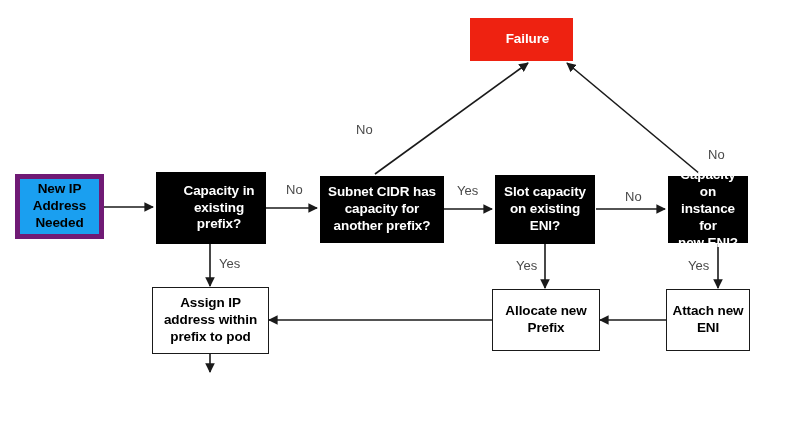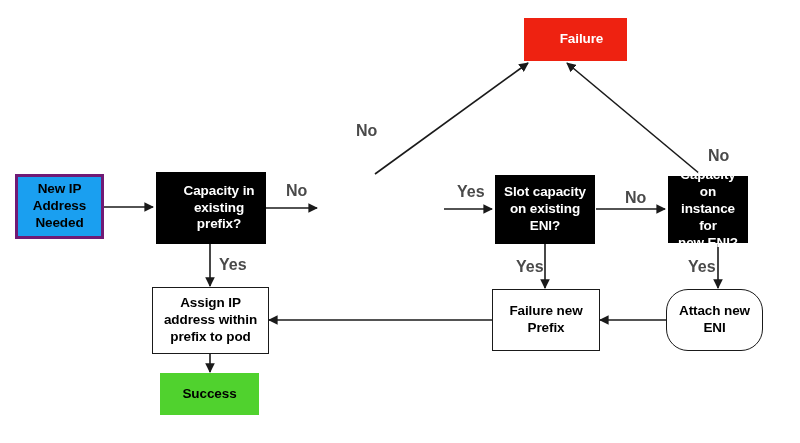--- a/index.html
+++ b/index.html
@@ -52,36 +52,36 @@
   }
   
   .node.plain {
     background: #ffffff;
     color: #000000;
     border: 1.6px solid #1a1a1a;
   }
   .node.start {
     background: #1a9ff0;
     color: #000000;
-    border: 3px solid #701a75;
+    border: 5px solid #701a75;
   }
   .node.fail {
     background: #ee2211;
     color: #ffffff;
     border: 1px solid #ee2211;
   }
   .node.success {
     background: #50d22e;
     color: #000000;
     border: 1px solid #50d22e;
   }
   .edge-label {
     position: absolute;
-    font-size: 16px;
-    font-weight: bold;
+    font-size: 13px;
+    font-weight: normal;
     color: #4a4a4a;
     white-space: nowrap;
     z-index: 3;
   }
 </style>
 </head>
 <body>
 
 <div id="canvas">
 
@@ -123,56 +123,58 @@
     <span class="nlabel">New IP
 Address
 Needed</span>
   </div>
 
   <div class="node black" style="left:156px; top:172px; width:110px; height:72px;padding-left:16px;">
     <span class="nlabel">Capacity in
 existing prefix?</span>
   </div>
 
+  <div class="node black" style="left:320px; top:176px; width:124px; height:67px;">
+    <span class="nlabel">Subnet CIDR has
+capacity for
+another prefix?</span>
+  </div>
 
   <div class="node black" style="left:495px; top:175px; width:100px; height:69px;">
     <span class="nlabel">Slot capacity
 on existing
 ENI?</span>
   </div>
 
   <div class="node black" style="left:668px; top:176px; width:80px; height:67px;">
     <span class="nlabel">Capacity on
 instance for
 new ENI?</span>
   </div>
 
-  <div class="node fail" style="left:524px; top:18px; width:103px; height:43px;padding-left:12px;">
+  <div class="node fail" style="left:470px; top:18px; width:103px; height:43px;padding-left:12px;">
     <span class="nlabel">Failure</span>
   </div>
 
   <div class="node plain" style="left:152px; top:287px; width:117px; height:67px;">
     <span class="nlabel">Assign IP
 address within
 prefix to pod</span>
   </div>
 
   <div class="node plain" style="left:492px; top:289px; width:108px; height:62px;">
-    <span class="nlabel">Failure new
+    <span class="nlabel">Allocate new
 Prefix</span>
   </div>
 
-  <div class="node plain" style="left:666px; top:289px; width:97px; height:62px;border-radius:22px;">
+  <div class="node plain" style="left:666px; top:289px; width:84px; height:62px;">
     <span class="nlabel">Attach new
 ENI</span>
   </div>
 
-  <div class="node success" style="left:160px; top:373px; width:99px; height:42px;">
-    <span class="nlabel">Success</span>
-  </div>
 
   <div class="edge-label" style="left:286px; top:182px;">No</div>
 
   <div class="edge-label" style="left:219px; top:256px;">Yes</div>
 
   <div class="edge-label" style="left:356px; top:122px;">No</div>
 
   <div class="edge-label" style="left:457px; top:183px;">Yes</div>
 
   <div class="edge-label" style="left:625px; top:189px;">No</div>

